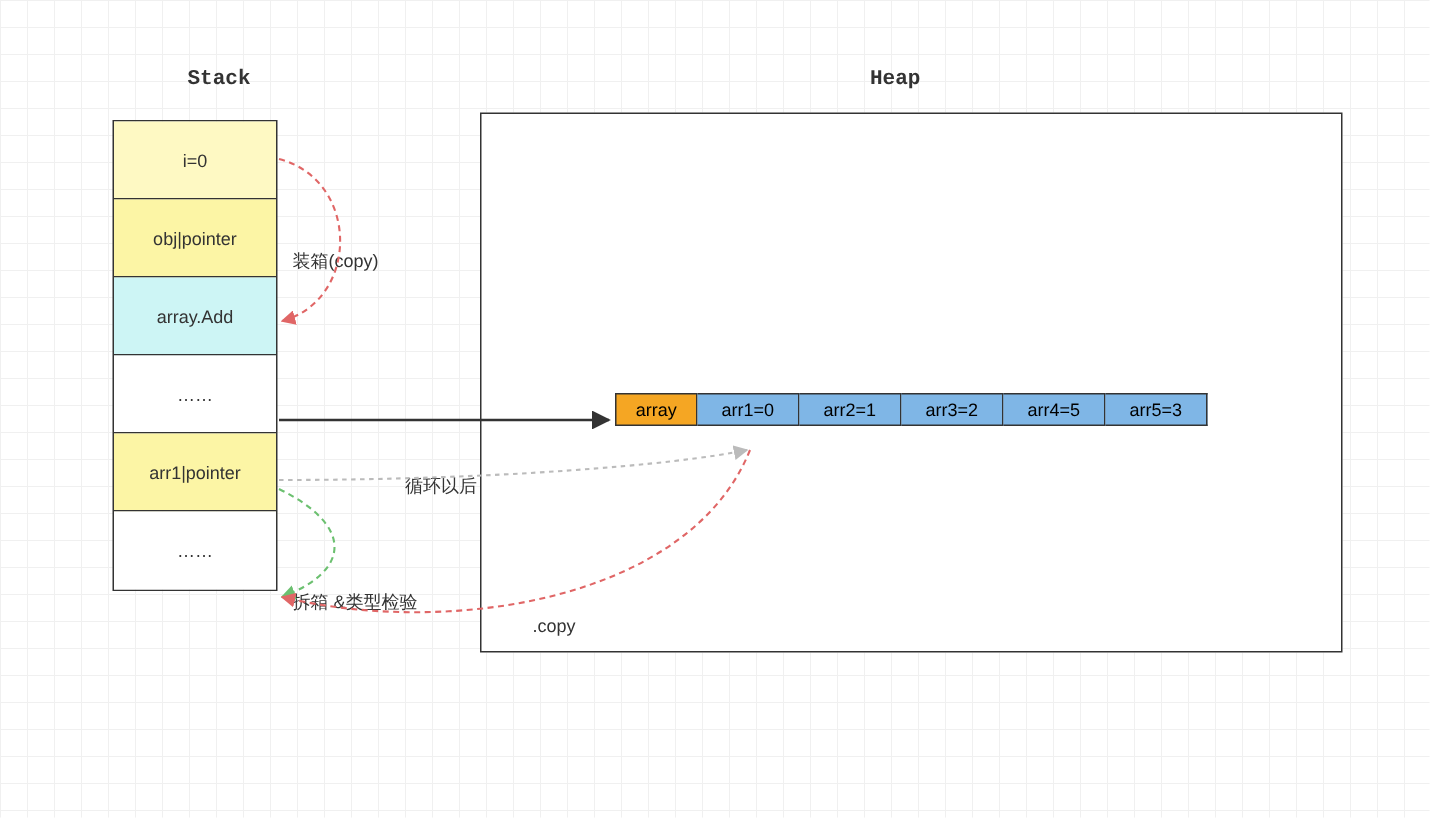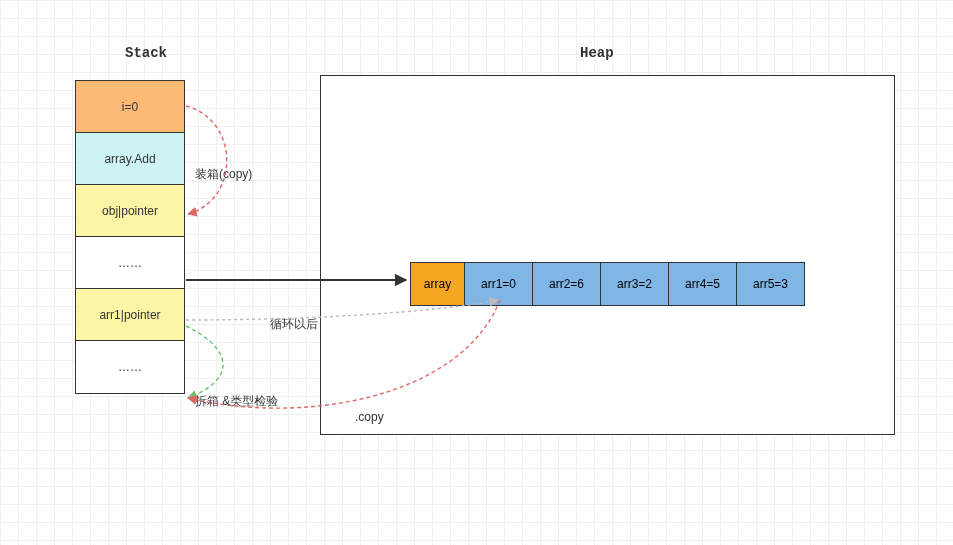--- a/index.html
+++ b/index.html
@@ -32,40 +32,40 @@
   .stack-cell {
     height: 52px;
     border-bottom: 1px solid #333;
     display: flex;
     align-items: center;
     justify-content: center;
     font-size: 12px;
     color: #333;
   }
   .stack-cell:last-child { border-bottom: none; }
-  .bg-blue   { background: #fdba74; }
+  .bg-blue   { background: #fef9c3; }
   .bg-cyan   { background: #cdf5f5; }
   .bg-yellow { background: #fcf5a5; }
   .bg-white  { background: #fff; }
 
   .heap-frame {
     position: absolute;
     left: 320px;
     top: 75px;
     width: 575px;
     height: 360px;
     border: 1.5px solid #333;
     background: #fff;
   }
   .array-row {
     position: absolute;
     left: 410px;
     top: 262px;
     display: flex;
-    height: 44px;
+    height: 22px;
   }
   .array-head {
     width: 55px;
     background: #f5a623;
     border: 1px solid #333;
     display: flex;
     align-items: center;
     justify-content: center;
     font-size: 12px;
   }
@@ -93,33 +93,33 @@
   }
 </style>
 </head>
 <body>
 
 <div class="title" style="left:125px; top:45px;">Stack</div>
 <div class="title" style="left:580px; top:45px;">Heap</div>
 
 <div class="stack-box">
   <div class="stack-cell bg-blue">i=0</div>
+  <div class="stack-cell bg-yellow">obj|pointer</div>
   <div class="stack-cell bg-cyan">array.Add</div>
-  <div class="stack-cell bg-yellow">obj|pointer</div>
   <div class="stack-cell bg-white">……</div>
   <div class="stack-cell bg-yellow">arr1|pointer</div>
   <div class="stack-cell bg-white">……</div>
 </div>
 
 <div class="heap-frame"></div>
 
 <div class="array-row">
   <div class="array-head">array</div>
   <div class="array-cell">arr1=0</div>
-  <div class="array-cell">arr2=6</div>
+  <div class="array-cell">arr2=1</div>
   <div class="array-cell">arr3=2</div>
   <div class="array-cell">arr4=5</div>
   <div class="array-cell">arr5=3</div>
 </div>
 
 <div class="label" style="left:195px; top:166px;">装箱(copy)</div>
 <div class="label" style="left:270px; top:284px;margin-top:32px;">循环以后</div>
 <div class="label" style="left:195px; top:393px;">拆箱 &amp;类型检验</div>
 <div class="label" style="left:355px; top:410px;">.copy</div>
 

